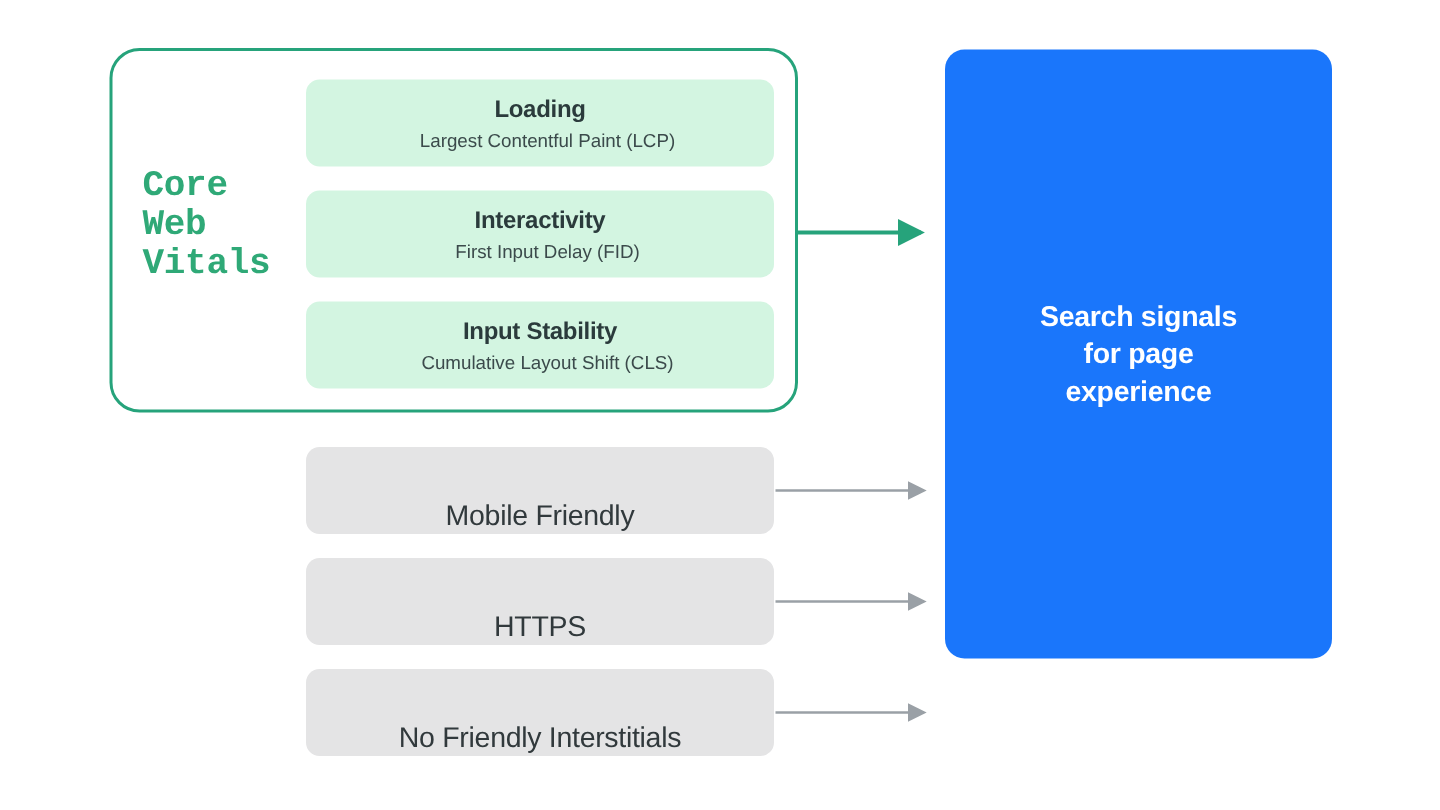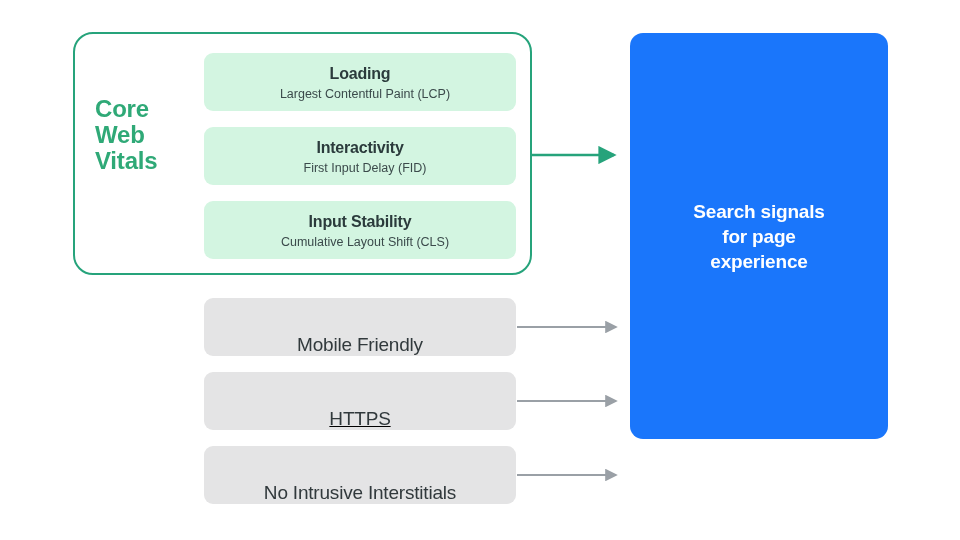--- a/index.html
+++ b/index.html
@@ -27,28 +27,29 @@
     width: 459px;
     height: 243px;
     border: 2px solid #26a37b;
     border-radius: 20px;
     background: transparent;
   }
 
   .cwv-label {
     position: absolute;
     left: 95px;
-    top: 96px;
+    top: 112px;
     width: 95px;
     color: #2fa977;
     font-size: 24px;
     font-weight: 700;
     line-height: 26px;
     letter-spacing: -0.2px;
     text-align: left;
+    font-family: Liberation Mono, monospace;
   }
 
   
   .metric-card {
     position: absolute;
     left: 204px;
     width: 312px;
     height: 58px;
     background: #d3f5e1;
     border-radius: 9px;
@@ -85,21 +86,21 @@
     width: 312px;
     height: 58px;
     background: #e4e4e5;
     border-radius: 9px;
     display: flex;
     align-items: flex-end;
     justify-content: center;
     text-align: center;
   }
   .signal-box.s0 { top: 298px; }
-  .signal-box.s1 { top: 372px; text-decoration: underline; }
+  .signal-box.s1 { top: 372px; }
   .signal-box.s2 { top: 446px; }
 
   .signal-label {
     font-size: 19px;
     font-weight: 400;
     color: #31393c;
     letter-spacing: -0.2px;
   }
 
   
@@ -163,21 +164,21 @@
 
   <div class="signal-box s0">
     <span class="signal-label">Mobile Friendly</span>
   </div>
 
   <div class="signal-box s1">
     <span class="signal-label">HTTPS</span>
   </div>
 
   <div class="signal-box s2">
-    <span class="signal-label">No Intrusive Interstitials</span>
+    <span class="signal-label">No Friendly Interstitials</span>
   </div>
 
   <div class="blue-panel">
     <div class="blue-panel-text">Search signals
 for page
 experience</div>
   </div>
 
   <svg class="arrow-layer" width="960" height="540" viewBox="0 0 960 540">
     <defs>

